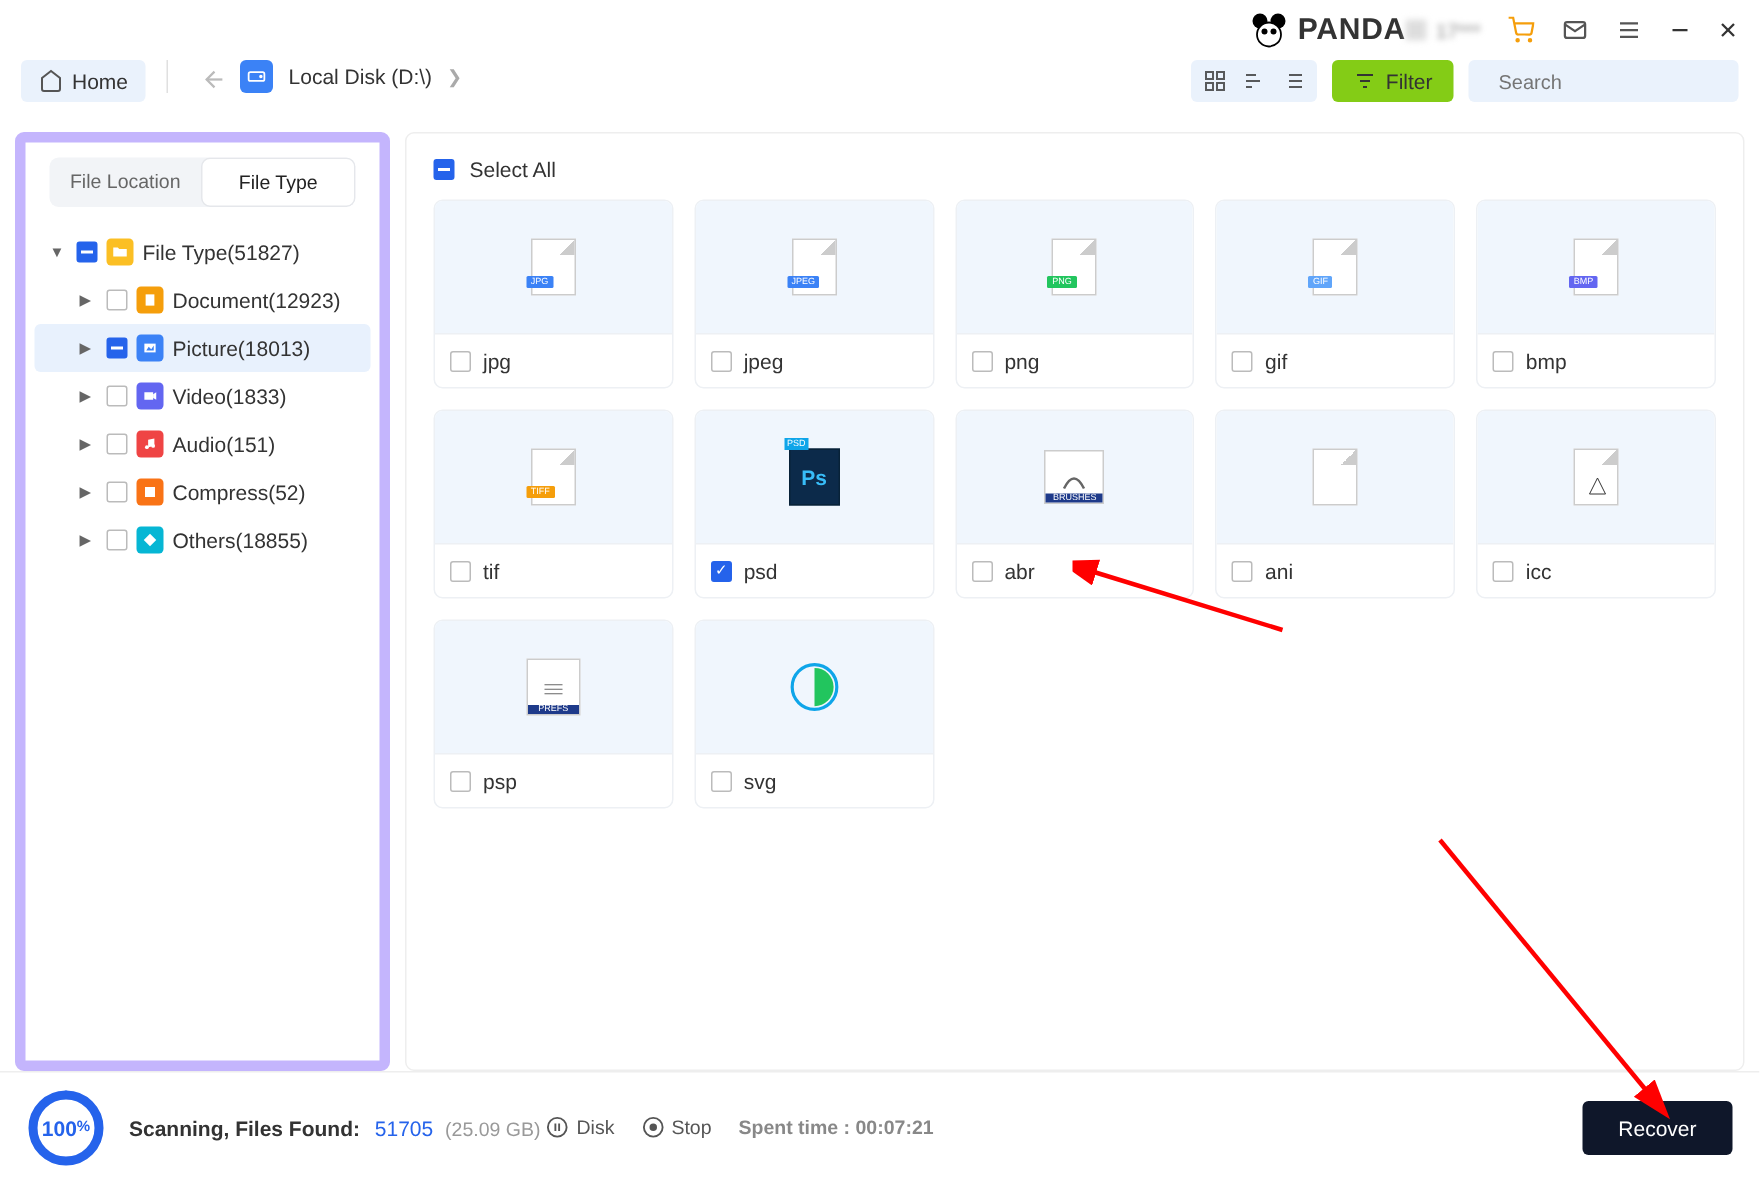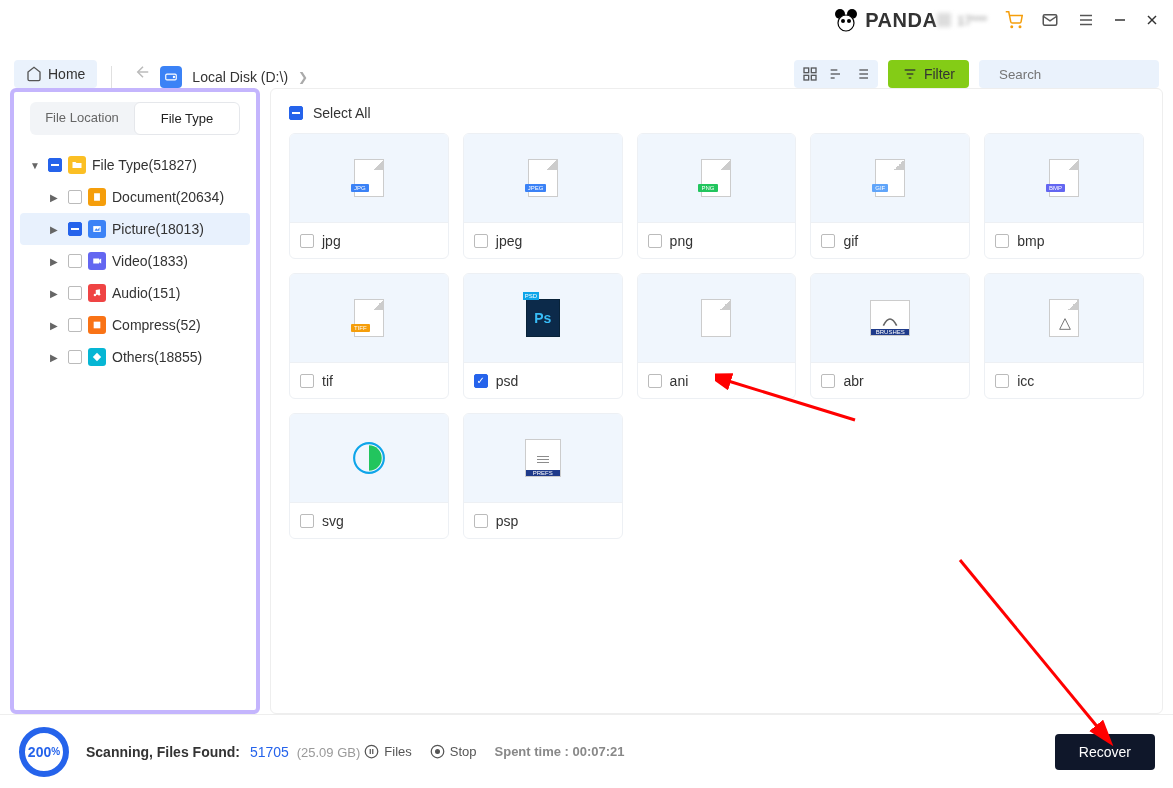--- a/index.html
+++ b/index.html
@@ -7,37 +7,37 @@
 
 
 .titlebar { height: 40px; display: flex; align-items: center; padding: 0 14px; justify-content: flex-end; }
 .logo { display: flex; align-items: center; font-weight: 700; font-size: 20px; letter-spacing: 0.5px; }
 .logo svg { margin-right: 6px; }
 .titlebar-right { display: flex; align-items: center; gap: 18px; color: #555; }
 .titlebar-right .user-info { display:flex; align-items:center; gap:6px; font-size:13px; color:#888; filter: blur(2px); }
 .titlebar-right svg, .titlebar-right .win-btn { cursor: pointer; }
 
 
-.toolbar { height: 48px; padding: 0 14px; display: flex; align-items: flex-end; }
+.toolbar { height: 48px; padding: 0 14px; display: flex; align-items: flex-start; }
 .home-btn { background: #eaf2fc; border-radius: 4px; padding: 6px 12px; display: flex; align-items: center; gap: 6px; font-size: 14px; color: #333; }
 .divider-v { width: 1px; height: 22px; background: #e0e0e0; margin: 0 14px; }
 .back-arrow { color: #bbb; padding: 4px 8px; }
 .breadcrumb { display: flex; align-items: center; gap: 10px; }
 .disk-icon { width: 22px; height: 22px; background: #3b82f6; border-radius: 4px; display:flex; align-items:center; justify-content:center; }
 .bc-chevron { color: #aaa; font-size: 12px; }
 .toolbar-right { margin-left: auto; display: flex; align-items: center; gap: 10px; }
 .view-group { background: #eaf2fc; border-radius: 4px; padding: 6px 8px; display: flex; gap: 10px; align-items:center; }
 .view-group svg { opacity: 0.8; }
 .filter-btn { background: #84cc16; border-radius: 4px; padding: 6px 14px; display: flex; align-items: center; gap: 6px; }
 .search-box { background: #eaf2fc; border-radius: 4px; padding: 6px 12px; display: flex; align-items: center; gap: 8px; width: 180px; color: #888; }
 .search-box input { border: none; background: transparent; outline: none; flex: 1; color:#333; }
 
 
 .main { display: flex; height: calc(788px - 40px - 48px - 74px); padding: 0 10px; }
-.sidebar { width: 250px; border: 4px solid #c4b5fd; border-radius: 6px; margin-right: 10px; padding: 10px 6px; }
+.sidebar { width: 250px; border: 7px solid #c4b5fd; border-radius: 6px; margin-right: 10px; padding: 10px 6px; }
 .tab-switch { display:flex; background:#f2f4f7; border-radius:6px; margin: 0 10px 10px; overflow:hidden; }
 .tab-switch > div { flex:1; text-align:center; padding:8px 0; font-size:13px; color:#666; }
 .tab-switch > div.active { background:#fff; color:#222; border:1px solid #e5e7eb; border-radius:6px; }
 
 .tree { padding: 4px 0; }
 .tree-row { display:flex; align-items:center; gap:6px; padding:7px 8px 7px 10px; font-size:14px; color:#333; border-radius:4px; cursor:pointer; }
 .tree-row.active { background:#e8f1fd; }
 .tree-row .expander { width:12px; color:#666; font-size:10px; }
 .tree-cb { width:14px; height:14px; border:1.5px solid #bbb; border-radius:2px; display:inline-flex; align-items:center; justify-content:center; flex-shrink:0; }
 .tree-cb.partial { background:#2563eb; border-color:#2563eb; }
@@ -211,21 +211,21 @@
       </div>
       <div class="tree-children">
         <div class="tree-row">
           <span class="expander">▶</span>
           <span class="tree-cb"></span>
           <span class="type-icon doc">
               <svg width="10" height="10" viewBox="0 0 24 24" fill="#fff">
                 <rect x="5" y="3" width="14" height="18"></rect>
               </svg>
             </span>
-          <span>Document(20634)</span>
+          <span>Document(12923)</span>
         </div>
         <div class="tree-row active">
           <span class="expander">▶</span>
           <span class="tree-cb partial"></span>
           <span class="type-icon pic">
               <svg width="10" height="10" viewBox="0 0 24 24" fill="#fff">
                 <rect x="3" y="5" width="18" height="14"></rect>
                 <polygon points="6,16 10,10 14,14 18,8 18,16" fill="#3b82f6"></polygon>
               </svg>
             </span>
@@ -363,115 +363,115 @@
               <span style="position:absolute;top:-8px;left:-4px;background:#0ea5e9;color:#fff;font-size:6px;padding:1px 2px">PSD</span>
             </div>
           </div>
           <div class="card-footer">
             <span class="cb checked"></span>
             <span>psd</span>
           </div>
         </div>
         <div class="card">
           <div class="card-preview">
-            <div class="file-thumb">
-              <div class="corner"></div>
-            </div>
-          </div>
-          <div class="card-footer">
-            <span class="cb"></span>
-            <span>ani</span>
-          </div>
-        </div>
-        <div class="card">
-          <div class="card-preview">
             <div style="width:40px;height:36px;background:#fff;border:1px solid #ccc;display:flex;flex-direction:column;align-items:center;justify-content:flex-end">
               <svg width="24" height="20" viewBox="0 0 24 24">
                 <path d="M4 20 Q12 4 20 20" fill="none" stroke="#666" stroke-width="2"></path>
               </svg>
               <div style="background:#1e3a8a;color:#fff;font-size:6px;width:100%;text-align:center">BRUSHES</div>
             </div>
           </div>
           <div class="card-footer">
             <span class="cb"></span>
             <span>abr</span>
           </div>
         </div>
         <div class="card">
           <div class="card-preview">
             <div class="file-thumb">
               <div class="corner"></div>
+            </div>
+          </div>
+          <div class="card-footer">
+            <span class="cb"></span>
+            <span>ani</span>
+          </div>
+        </div>
+        <div class="card">
+          <div class="card-preview">
+            <div class="file-thumb">
+              <div class="corner"></div>
               <svg style="position:absolute;bottom:4px;left:6px" width="18" height="16" viewBox="0 0 24 24">
                 <polygon points="12,4 20,20 4,20" fill="none" stroke="#333"></polygon>
                 <polygon points="12,8 17,18 7,18" fill="url(#g)"></polygon>
               </svg>
             </div>
           </div>
           <div class="card-footer">
             <span class="cb"></span>
             <span>icc</span>
-          </div>
-        </div>
-        <div class="card">
-          <div class="card-preview">
-            <svg width="34" height="34" viewBox="0 0 64 64">
-              <circle cx="32" cy="32" r="28" fill="none" stroke="#0ea5e9" stroke-width="4"></circle>
-              <path d="M32 8 a24 24 0 0 1 0 48" fill="#22c55e"></path>
-            </svg>
-          </div>
-          <div class="card-footer">
-            <span class="cb"></span>
-            <span>svg</span>
           </div>
         </div>
         <div class="card">
           <div class="card-preview">
             <div style="width:36px;height:38px;background:#fff;border:1px solid #ccc;display:flex;flex-direction:column;align-items:center;justify-content:flex-end">
               <svg width="20" height="18" viewBox="0 0 24 24" stroke="#666" fill="none">
                 <line x1="4" y1="6" x2="20" y2="6"></line>
                 <line x1="4" y1="10" x2="20" y2="10"></line>
                 <line x1="4" y1="14" x2="20" y2="14"></line>
               </svg>
               <div style="background:#1e3a8a;color:#fff;font-size:6px;width:100%;text-align:center">PREFS</div>
             </div>
           </div>
           <div class="card-footer">
             <span class="cb"></span>
             <span>psp</span>
+          </div>
+        </div>
+        <div class="card">
+          <div class="card-preview">
+            <svg width="34" height="34" viewBox="0 0 64 64">
+              <circle cx="32" cy="32" r="28" fill="none" stroke="#0ea5e9" stroke-width="4"></circle>
+              <path d="M32 8 a24 24 0 0 1 0 48" fill="#22c55e"></path>
+            </svg>
+          </div>
+          <div class="card-footer">
+            <span class="cb"></span>
+            <span>svg</span>
           </div>
         </div>
       </div>
   </div>
 </div>
 
 <div class="statusbar">
   <div class="progress-circle">
     <svg width="52" height="52" viewBox="0 0 52 52">
       <circle cx="26" cy="26" r="22" fill="none" stroke="#e8eefc" stroke-width="6"></circle>
       <circle cx="26" cy="26" r="22" fill="none" stroke="#2563eb" stroke-width="6" stroke-dasharray="138" stroke-dashoffset="0" stroke-linecap="round"></circle>
     </svg>
     <div class="progress-label">
-        <span>200</span>
+        <span>100</span>
         <span style="font-size:10px;">%</span>
       </div>
   </div>
   <div class="status-text">
     <div class="status-line1">
       <b>Scanning, Files Found:</b>
       <span class="count">51705</span>
       <span class="size">(25.09 GB)</span>
     </div>
     <div class="status-line2">
       <div class="ctrl">
         <svg width="15" height="15" viewBox="0 0 24 24" fill="none" stroke="#555" stroke-width="2">
             <circle cx="12" cy="12" r="10"></circle>
             <line x1="10" y1="8" x2="10" y2="16"></line>
             <line x1="14" y1="8" x2="14" y2="16"></line>
           </svg>
-        <span>Files</span>
+        <span>Disk</span>
       </div>
       <div class="ctrl">
         <svg width="15" height="15" viewBox="0 0 24 24" fill="none" stroke="#555" stroke-width="2">
             <circle cx="12" cy="12" r="10"></circle>
             <circle cx="12" cy="12" r="3" fill="#555"></circle>
           </svg>
         <span>Stop</span>
       </div>
       <span class="spent">Spent time : 00:07:21</span>
     </div>

